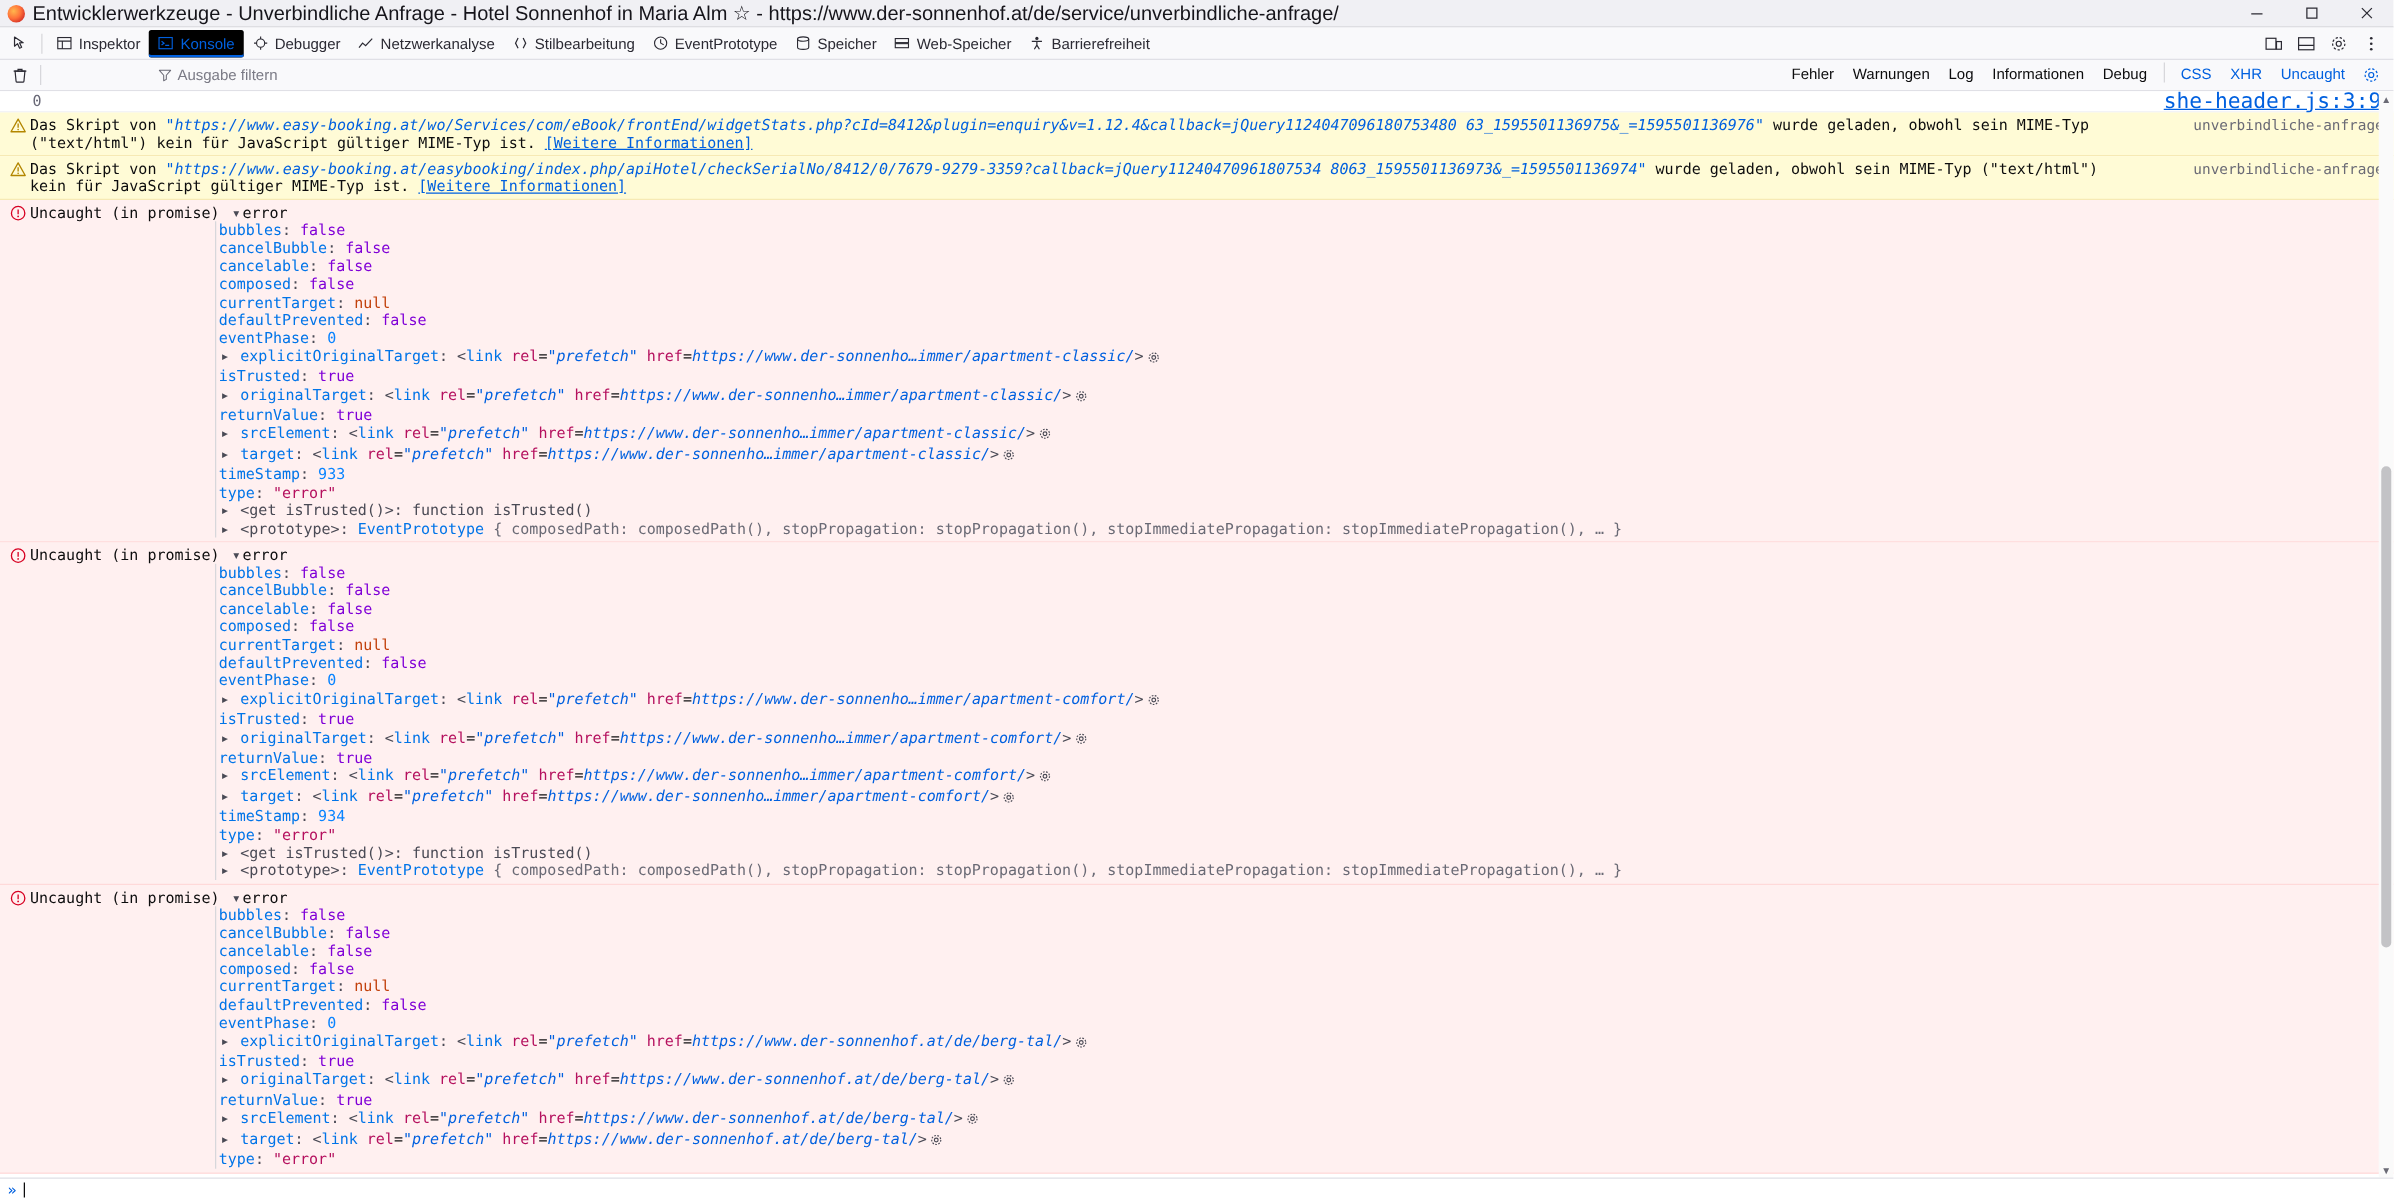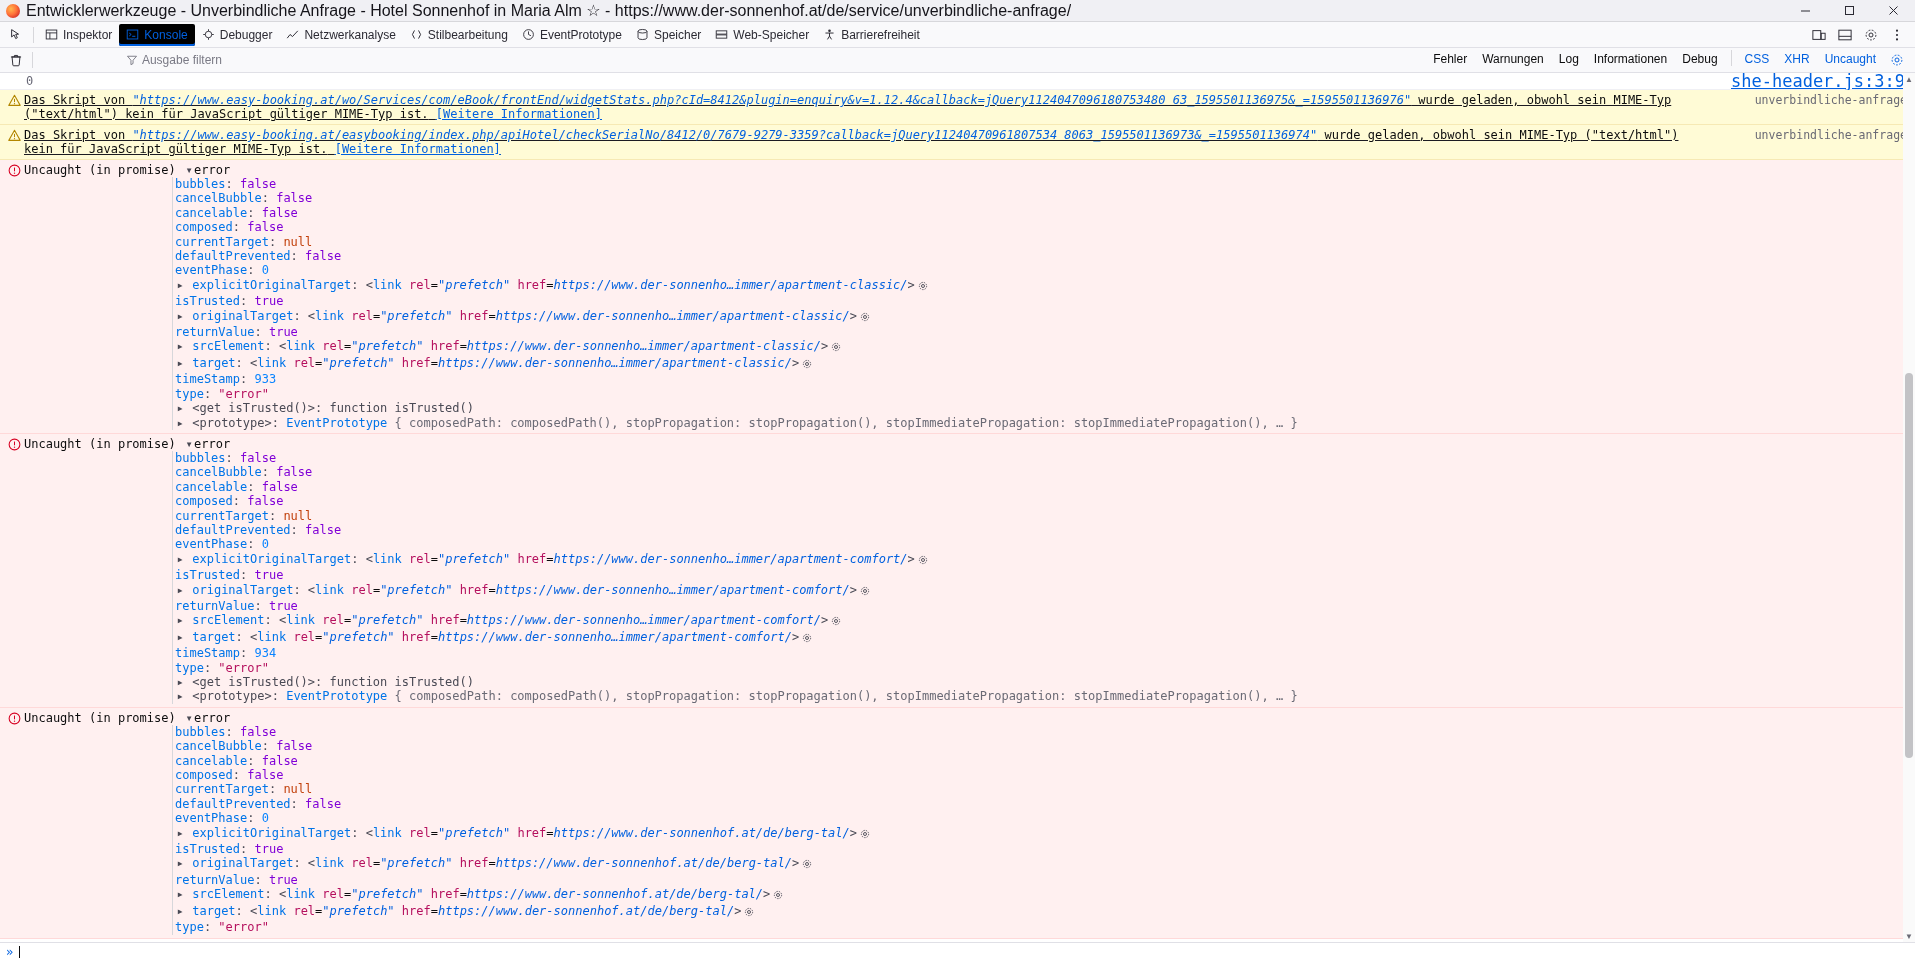--- a/index.html
+++ b/index.html
@@ -173,21 +173,20 @@
   .msg {
     position: relative;
     display: flex;
     padding: 3px 4px 3px 4px;
     box-sizing: border-box;
     border-bottom: 1px solid #f0f0f4;
   }
   .msg.warn {
     background: #fffbd6;
     border-bottom-color: #f6e9b4;
-    text-decoration: underline;
   }
   .msg.err {
     background: #fff0f0;
     border-bottom-color: #ffd9d9;
   }
   .msg .ico {
     flex: 0 0 auto;
     width: 20px;
     display: flex;
     justify-content: center;

